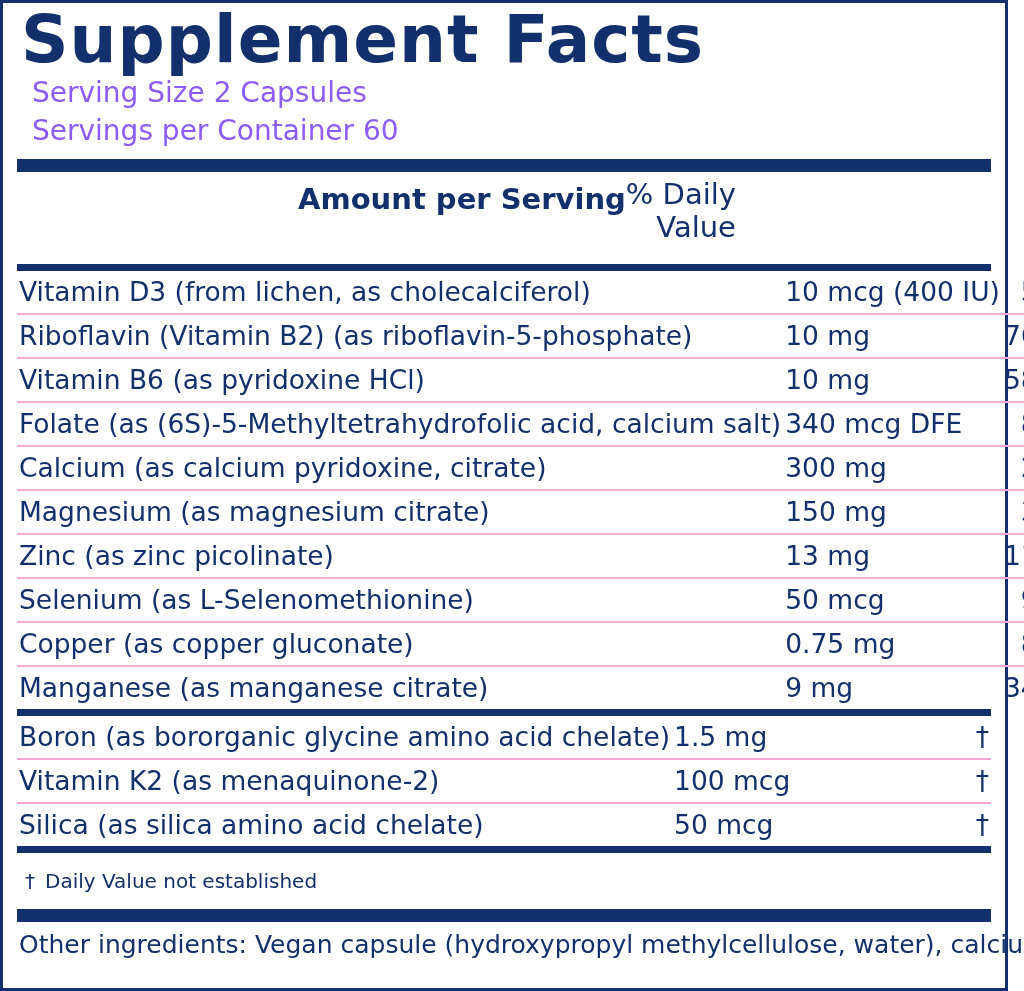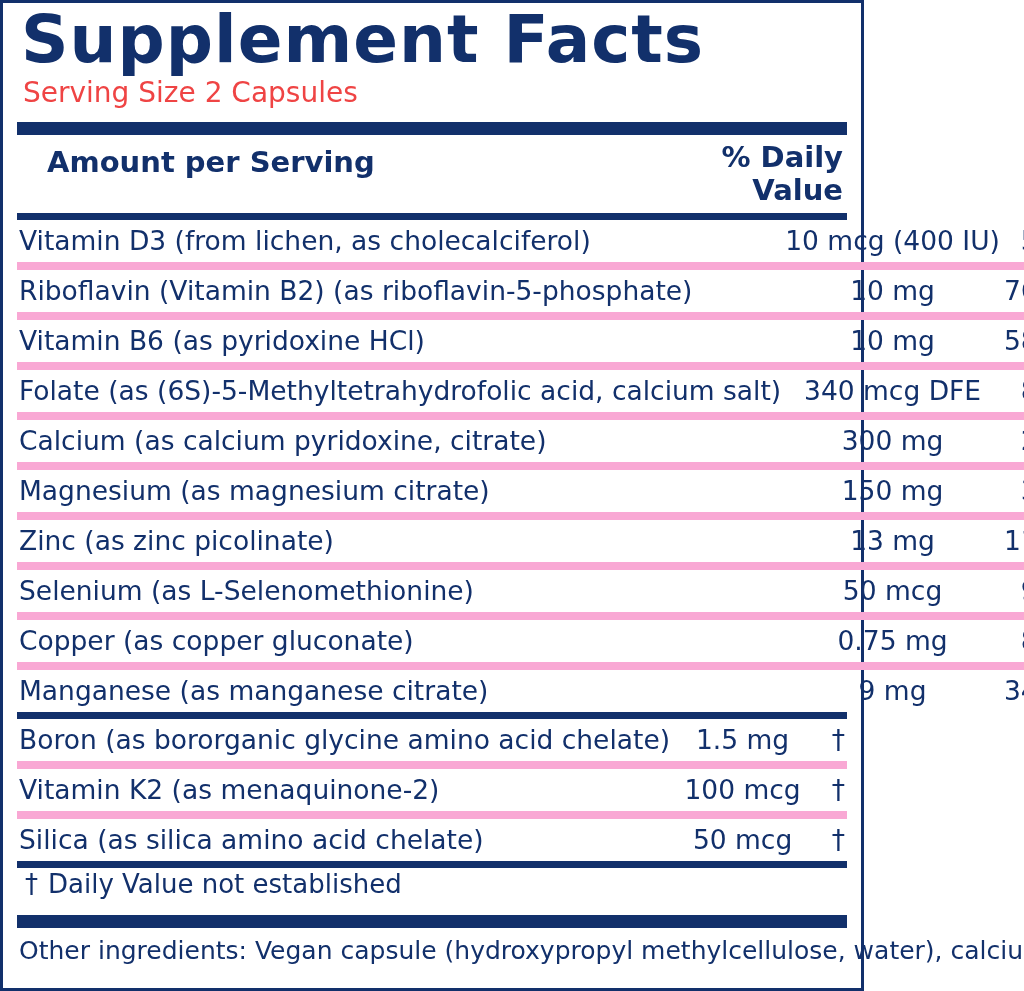--- a/index.html
+++ b/index.html
@@ -8,103 +8,103 @@
     background: #ffffff;
   }
   body {
     width: 1024px;
     height: 991px;
     font-family: "DejaVu Sans", sans-serif;
     color: #12306b;
   }
   .panel {
     box-sizing: border-box;
-    width: 864px;
+    width: 1008px;
     height: 991px;
     border: 3px solid #12306b;
     padding: 0 14px;
     display: flex;
     flex-direction: column;
   }
   .title {
     font-size: 66px;
     font-weight: bold;
     letter-spacing: 1px;
     line-height: 1.05;
     margin: 2px 0 0 4px;
     color: #12306b;
     white-space: nowrap;
   }
   .serving-line {
     font-size: 28px;
     line-height: 1.33;
-    margin-left: 6px;
-    color: #ef4444;
+    margin-left: 15px;
+    color: #8b5cf6;
   }
   .rule-thick {
     height: 13px;
     background: #12306b;
     margin: 10px 0 0 0;
   }
   .rule-medium {
     height: 7px;
     background: #12306b;
     margin: 0;
   }
   .amount-head {
     display: flex;
     align-items: flex-start;
-    justify-content: space-between;
-    padding: 6px 4px 6px 6px;
+    justify-content: center;
+    padding: 6px 4px 20px 6px;
     margin-left: 24px;
   }
   .amount-head .left {
     font-size: 29px;
     font-weight: bold;
     padding-top: 4px;
   }
   .amount-head .right {
     font-size: 29px;
-    font-weight: bold;
+    font-weight: normal;
     text-align: right;
     line-height: 1.15;
     white-space: pre-line;
   }
   table.facts {
     width: 100%;
     border-collapse: collapse;
     font-size: 26.5px;
   }
   table.facts td {
     padding: 5px 2px 6px 2px;
     vertical-align: baseline;
-    border-bottom: 8px solid #f9a8d4;
+    border-bottom: 2px solid #f9a8d4;
   }
   table.facts tr.last-in-group td {
     border-bottom: none;
   }
   td.name {
     text-align: left;
     padding-left: 6px;
     white-space: nowrap;
   }
   td.amt {
-    text-align: center;
+    text-align: left;
     width: 250px;
     white-space: nowrap;
   }
   td.dv {
     text-align: right;
     width: 120px;
     padding-right: 8px;
     white-space: nowrap;
   }
   .footnote {
-    font-size: 26px;
-    padding: 1px 0 6px 8px;
+    font-size: 20px;
+    padding: 16px 0 6px 8px;
   }
   .footnote .dagger {
     padding-right: 10px;
   }
   .other {
     font-size: 25px;
     padding: 8px 2px 0 2px;
     line-height: 1.2;
     white-space: nowrap;
   }
@@ -113,20 +113,21 @@
   }
 </style>
 </head>
 <body>
 
 <div class="panel">
 
   <div class="title">Supplement Facts</div>
 
   <div class="serving-line">Serving Size 2 Capsules</div>
+  <div class="serving-line">Servings per Container 60</div>
 
   <div class="rule-thick"></div>
 
   <div class="amount-head">
     <div class="left">Amount per Serving</div>
     <div class="right">% Daily
 Value</div>
   </div>
 
   <div class="rule-medium"></div>

